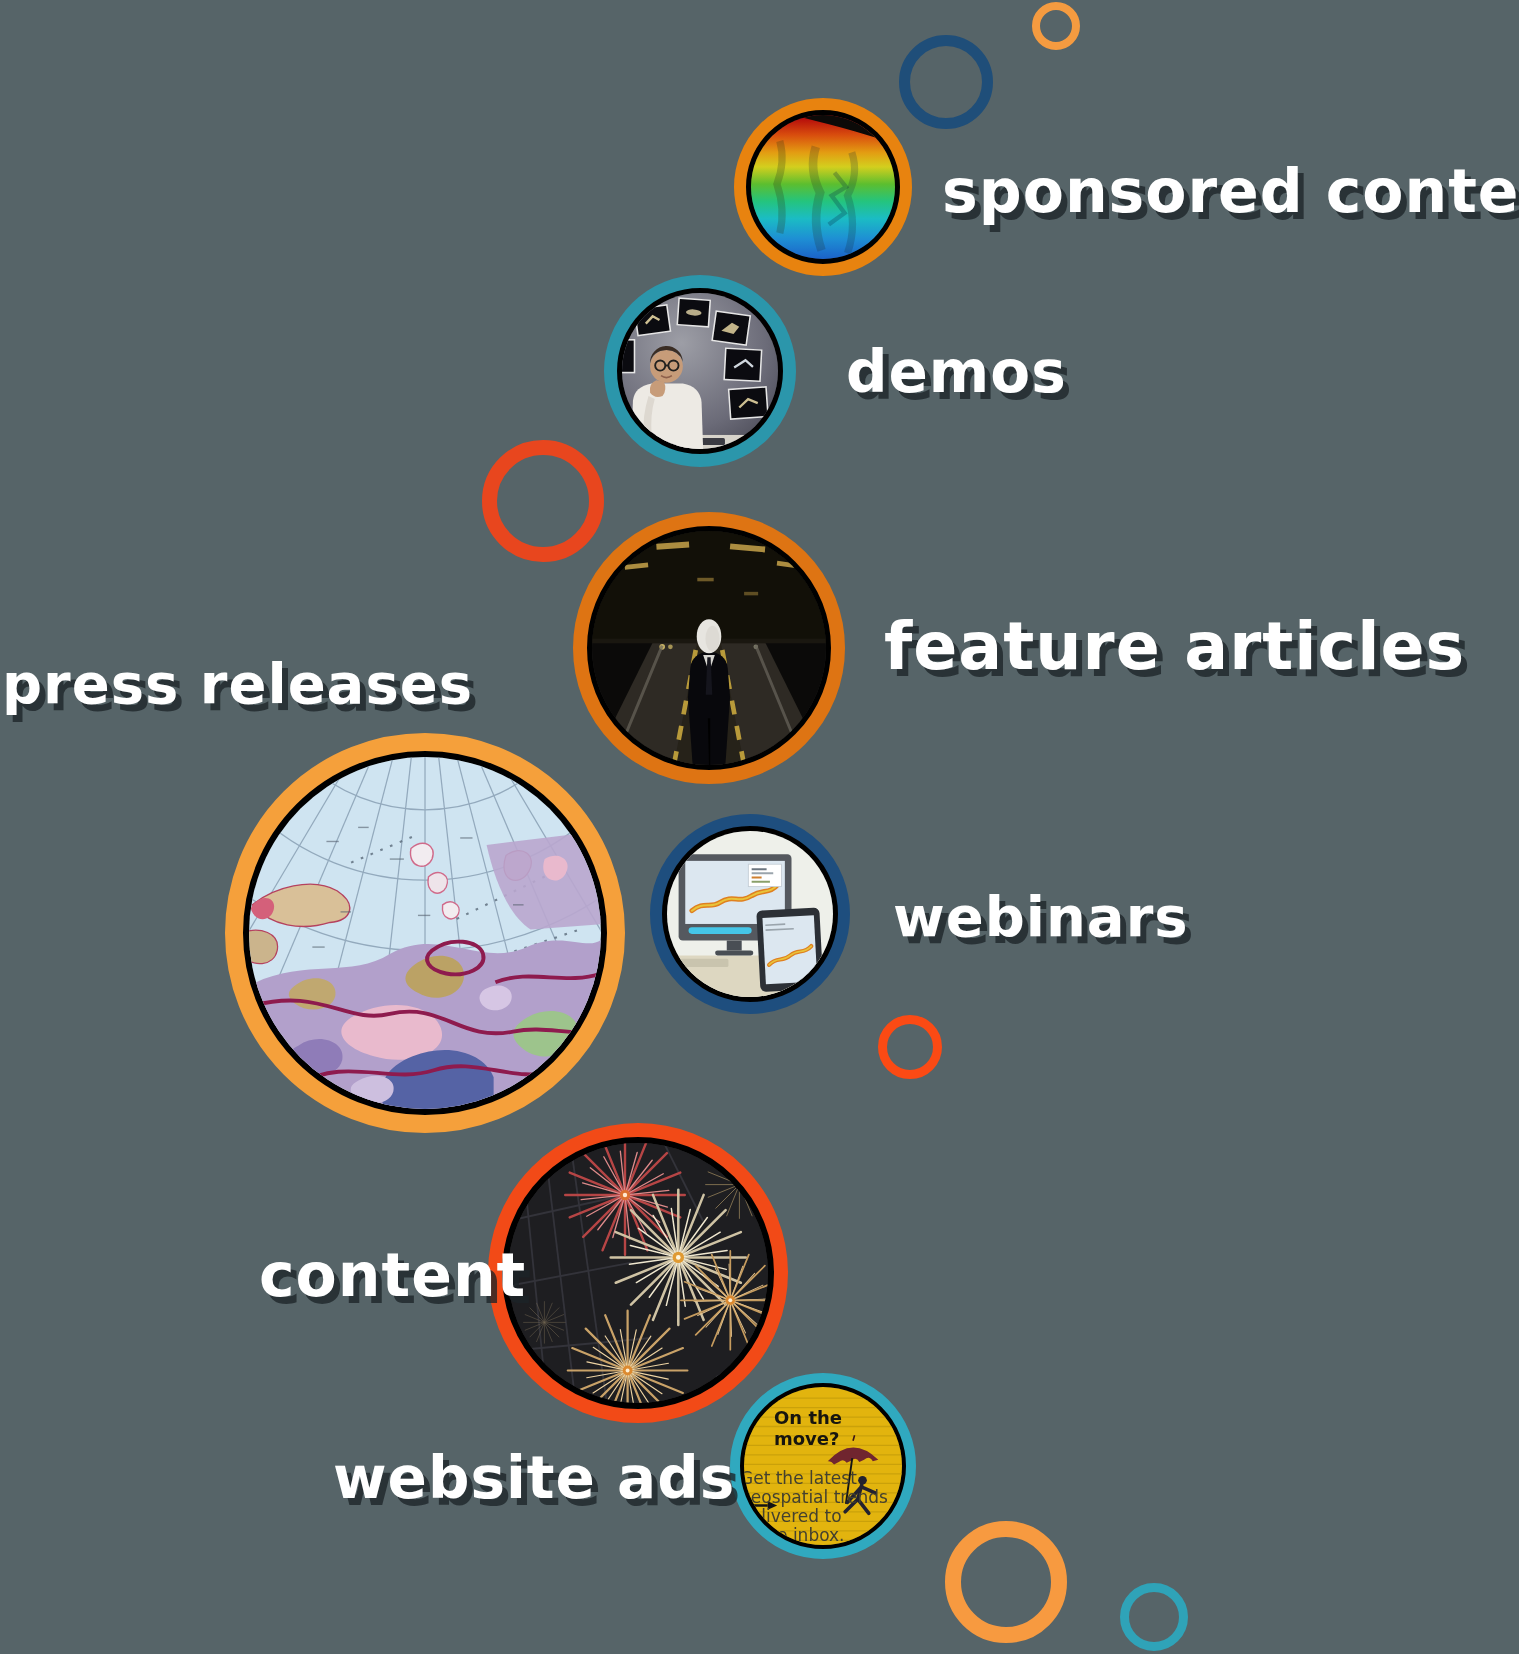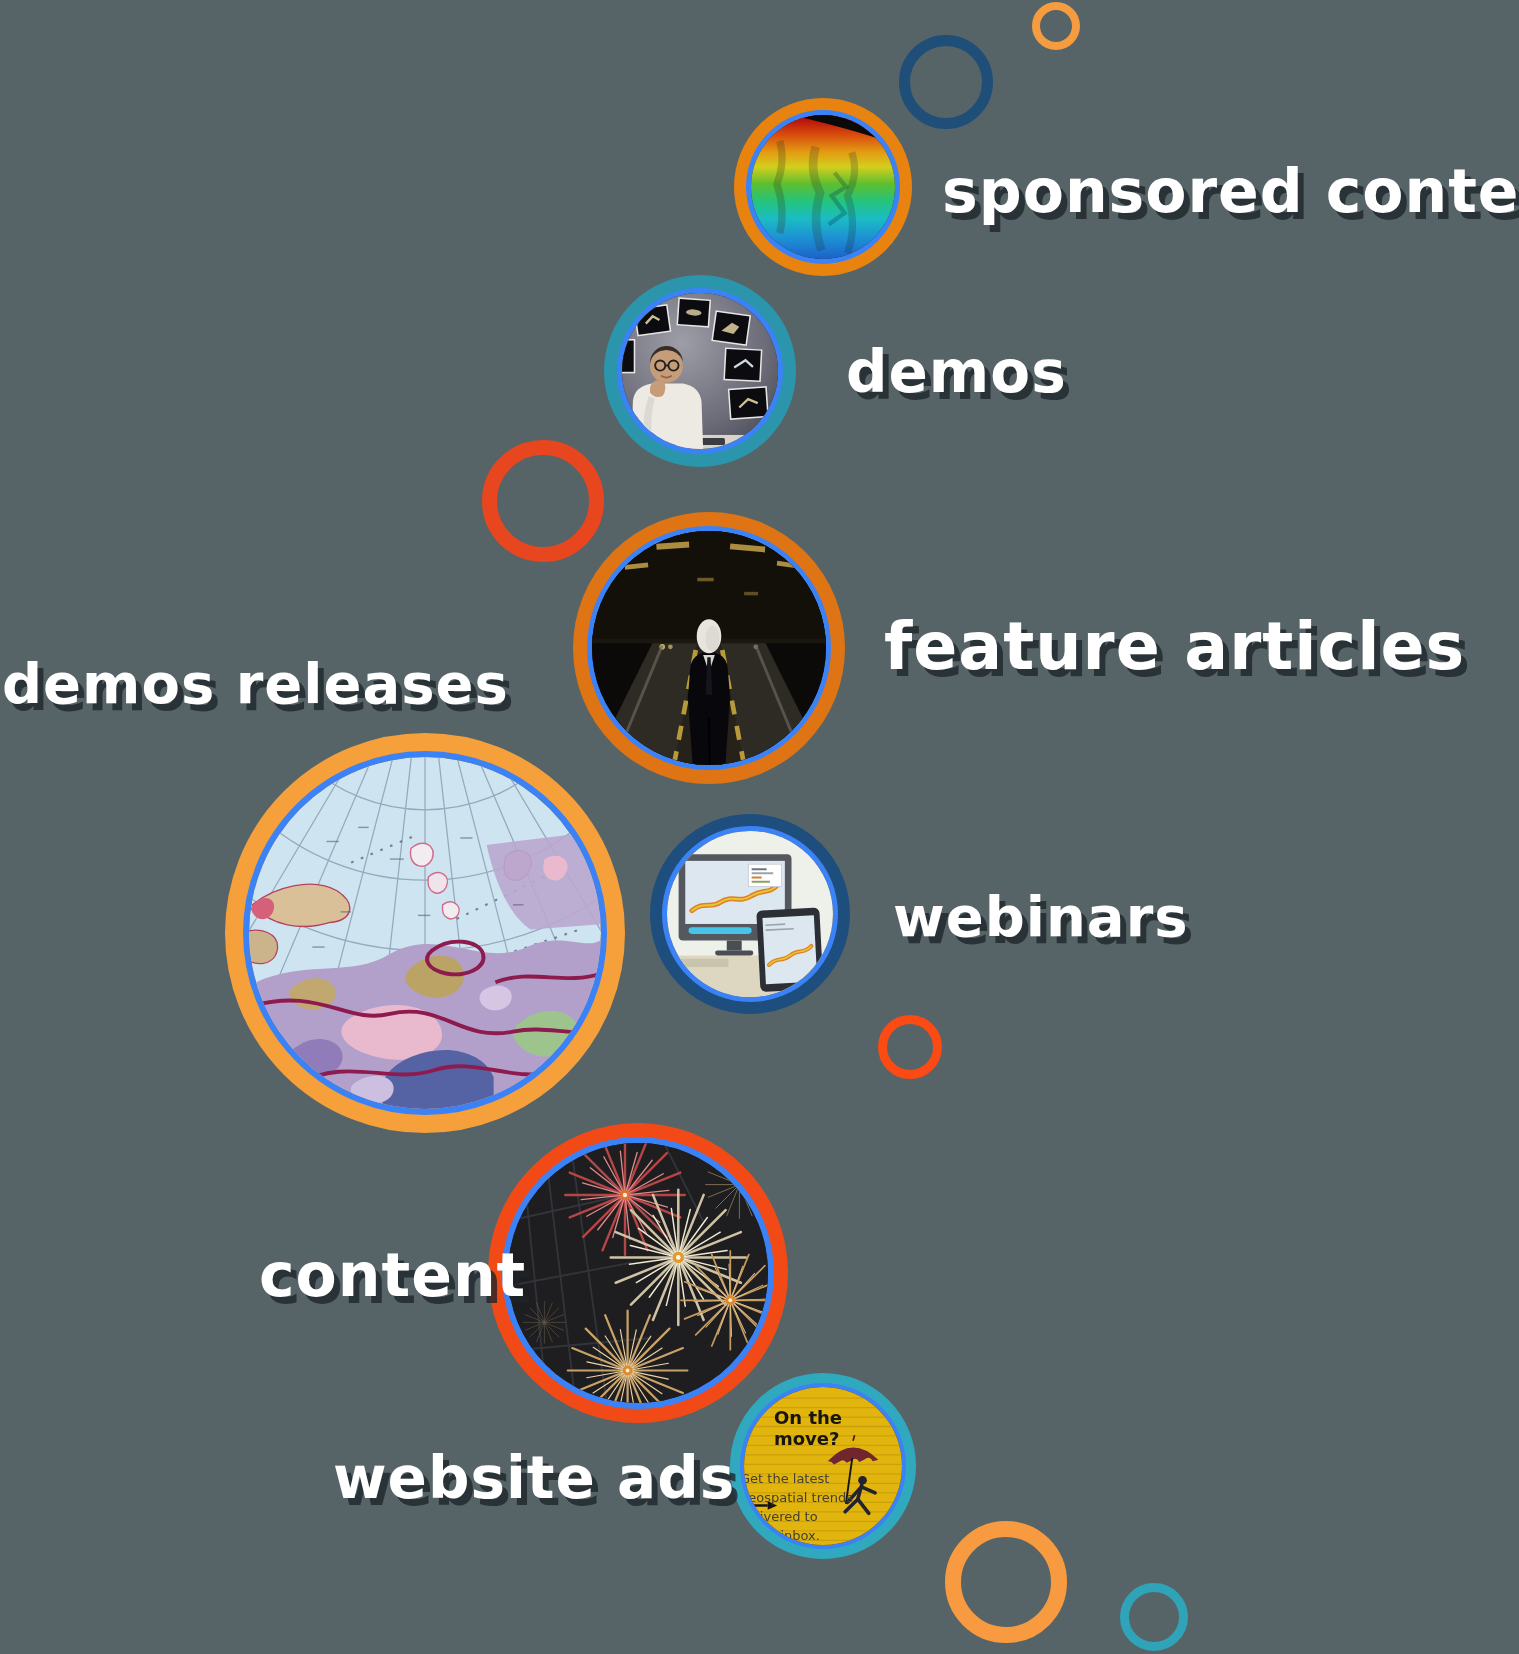--- a/index.html
+++ b/index.html
@@ -1,27 +1,27 @@
 <!DOCTYPE html>
 <html><head>
 <meta charset="utf-8">
 <style>
   html,body{margin:0;padding:0;background:#566468;}
   .stage{position:relative;width:1519px;height:1654px;background:#566468;overflow:hidden;
          font-family:"DejaVu Sans","Liberation Sans",sans-serif;}
   .ring{position:absolute;border-radius:50%;border-style:solid;box-sizing:border-box;}
   .bubble{position:absolute;margin:0;border-radius:50%;border-style:solid;box-sizing:border-box;
-          background:#3b82f6;}
+          background:#000000;}
   .bubble-inner{position:relative;width:100%;height:100%;border-radius:50%;overflow:hidden;background:#222;}
   .bubble-inner svg{display:block;width:100%;height:100%;}
   .label{position:absolute;color:#ffffff;font-weight:bold;white-space:nowrap;
          transform:translateY(-50%);letter-spacing:1px;line-height:1;
          text-shadow:6px 7px 0 rgba(28,36,40,0.78);}
   .ad-heading{position:absolute;font-weight:bold;color:#17150f;}
-  .ad-body{position:absolute;color:#43402f;font-size:13px;line-height:19px;white-space:nowrap;}
+  .ad-body{position:absolute;color:#43402f;font-size:17px;line-height:19px;white-space:nowrap;}
   .ad-body div{white-space:nowrap;}
 </style>
 </head>
 <body>
 
 <div class="stage" style="background: rgb(86, 100, 104);">
 
   <div class="ring" style="left: 1032px; top: 2px; width: 48px; height: 48px; border-width: 8px; border-color: rgb(245, 155, 64);"></div>
   <div class="ring" style="left: 899px; top: 35px; width: 94px; height: 94px; border-width: 11px; border-color: rgb(31, 78, 121);"></div>
   <div class="ring" style="left: 482px; top: 440px; width: 122px; height: 122px; border-width: 15px; border-color: rgb(232, 70, 30);"></div>
@@ -203,21 +203,21 @@
             <path d="M80,58 h8"></path>
             <path d="M120,46 h7"></path>
           <path d="M52,88 h6"></path>
             <path d="M96,90 h7"></path>
             <path d="M150,84 h6"></path>
             <path d="M36,108 h7"></path>
         </g>
       </svg>
     </div>
   </figure>
-  <div class="label" style="left:2px;top:684px;font-size:56px;">demos releases</div>
+  <div class="label" style="left:2px;top:684px;font-size:56px;">press releases</div>
 
   <figure class="bubble" style="left: 650px; top: 814px; width: 200px; height: 200px; border-width: 12px; padding: 5px; border-color: rgb(30, 78, 126);">
     <div class="bubble-inner">
       <svg viewBox="0 0 200 200">
         <rect width="200" height="200" fill="#eef0ea"></rect>
         <rect x="0" y="150" width="200" height="50" fill="#ddd7c1"></rect>
         <rect x="14" y="28" width="136" height="104" rx="5" fill="#55595f"></rect>
         <rect x="22" y="36" width="120" height="76" fill="#dce7f0"></rect>
         <path d="M30,96 C44,84 52,94 64,86 C80,76 86,88 102,78 C116,70 124,76 134,64" stroke="#e08020" stroke-width="6" fill="none" stroke-linecap="round"></path>
         <path d="M30,96 C44,84 52,94 64,86 C80,76 86,88 102,78 C116,70 124,76 134,64" stroke="#e8c43a" stroke-width="2.4" fill="none" stroke-linecap="round"></path>

